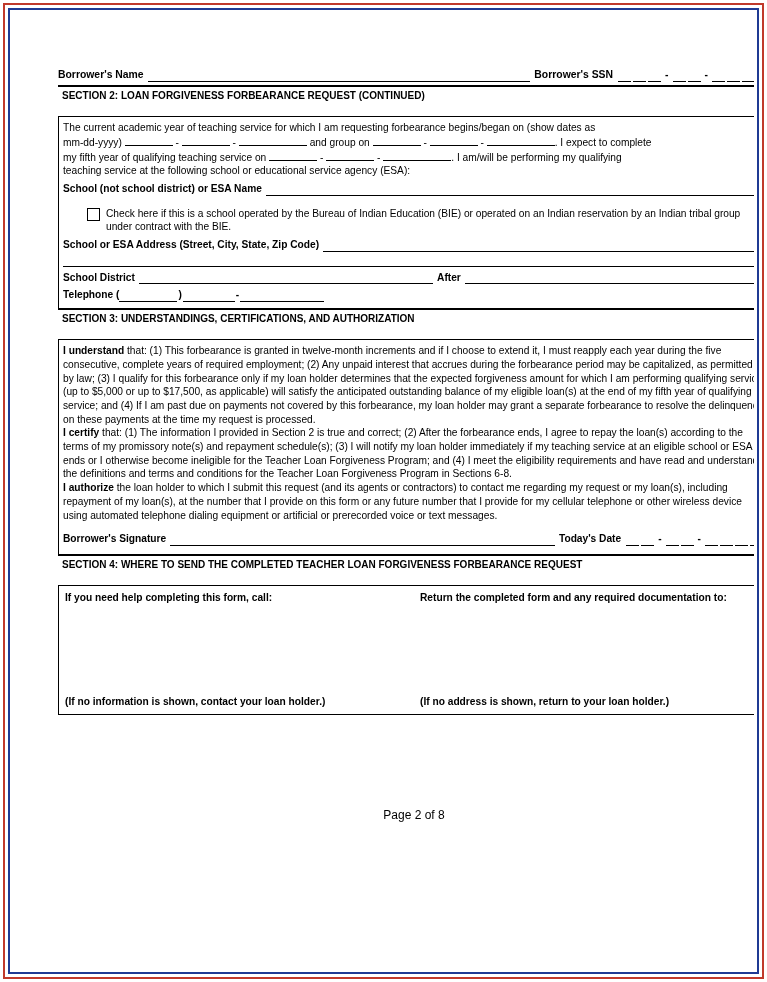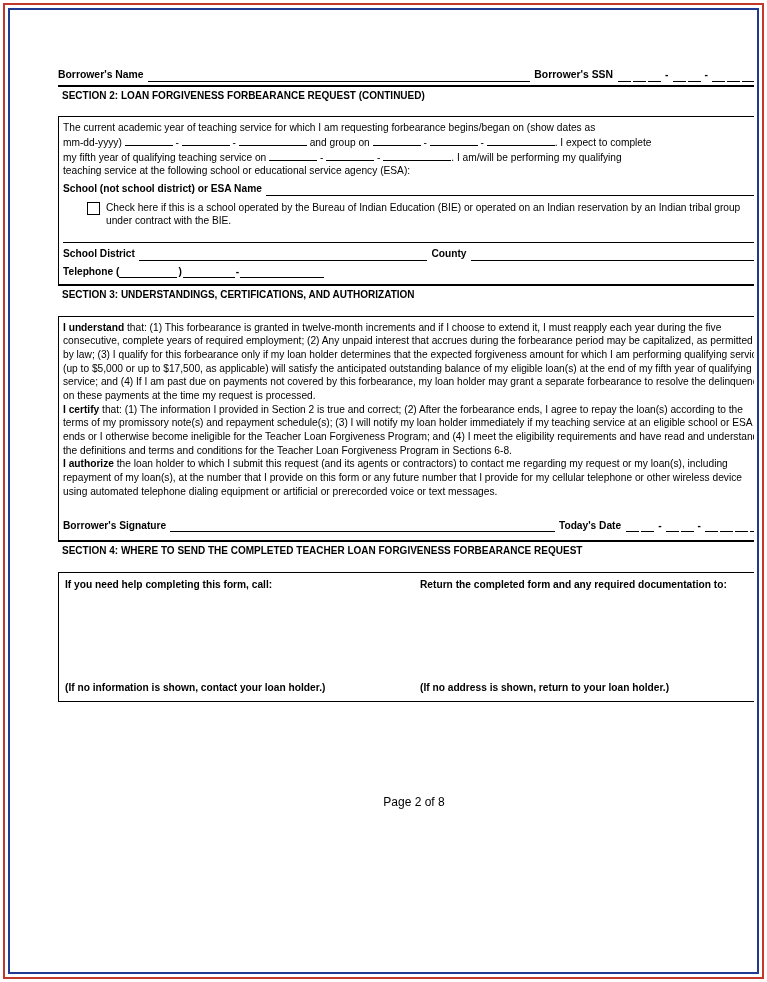--- a/index.html
+++ b/index.html
@@ -99,21 +99,21 @@
   .field-row {
     display: flex;
     align-items: flex-end;
     font-weight: bold;
     margin-top: 4px;
   }
   .field-row .fill { height: 10px; }
 
   .chk-row {
     display: flex;
-    margin-top: 5px;
+    margin-top: 11px;
     padding-left: 24px;
   }
   .checkbox {
     width: 11px;
     height: 11px;
     border: 1.4px solid #000;
     flex: 0 0 auto;
     margin-right: 6px;
     margin-top: 1px;
     background: #fff;
@@ -132,21 +132,21 @@
   .tel-row { display: flex; align-items: flex-end; font-weight: bold; margin-top: 4px; }
   .tel-paren { padding: 0 1px; }
 
   .para { margin-top: 6px; text-align: left; }
   .para:first-child { margin-top: 0; }
 
   .sig-row {
     display: flex;
     align-items: flex-end;
     font-weight: bold;
-    margin-top: 20px;
+    margin-top: 10px;
     padding-bottom: 2px;
   }
 
   
   .s4-table {
     display: flex;
     border-left: 1.5px solid #000;
     border-right: 1.5px solid #000;
     border-bottom: 1.5px solid #000;
     min-height: 128px;
@@ -225,26 +225,30 @@
         <div class="field-row">
           <span>School (not school district) or ESA Name</span>
           <span class="fill"></span>
         </div>
 
         <div class="chk-row">
           <span class="checkbox"></span>
           <span class="chk-text">Check here if this is a school operated by the Bureau of Indian Education (BIE) or operated on an Indian reservation by an Indian tribal group under contract with the BIE.</span>
         </div>
 
+        <div class="field-row">
+          <span>School or ESA Address (Street, City, State, Zip Code)</span>
+          <span class="fill"></span>
+        </div>
         <div class="rule-line"></div>
 
         <div class="inline-split" style="margin-top:4px;">
           <span>School District</span>
           <span class="fill"></span>
-          <span>County</span>
+          <span>After</span>
           <span class="fill"></span>
         </div>
 
         <div class="tel-row">
           <span>Telephone (</span>
           <span class="u" style="width:58px;"></span>
           <span class="tel-paren">)</span>
           <span class="u" style="width:52px;"></span>
           <span class="tel-paren">-</span>
           <span class="u" style="width:84px;"></span>

